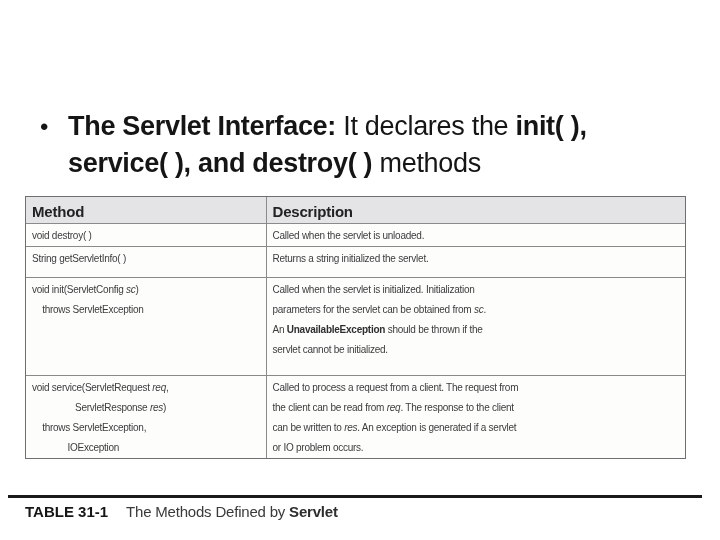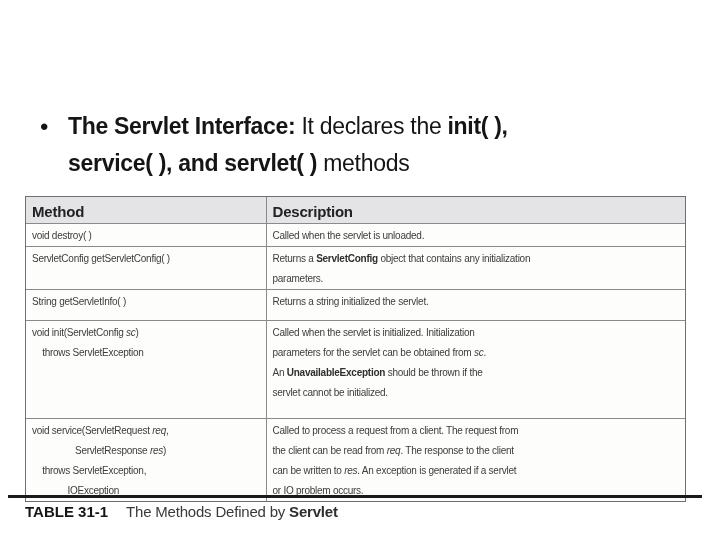--- a/index.html
+++ b/index.html
@@ -28,21 +28,21 @@
     align-items: flex-start;
   }
   .bullet-marker {
     width: 28px;
     flex: 0 0 28px;
     font-size: 24px;
     line-height: 37px;
     color: #151515;
   }
   .title-text {
-    font-size: 23px;
+    font-size: 27px;
     line-height: 37px;
     color: #151515;
     letter-spacing: -0.3px;
   }
   .title-text b { font-weight: 700; }
 
   
   .book-table-wrap {
     position: absolute;
     left: 25px;
@@ -113,43 +113,39 @@
   }
   .table-caption b { font-weight: 700; color: #2e2e2e; }
 </style>
 </head>
 <body>
 
 <div class="slide">
 
   <div class="title-block">
     <span class="bullet-marker">•</span>
-    <div class="title-text"><b>The Servlet Interface:</b> It declares the <b>init( ),</b><br><b>service( ), and servlet( )</b> methods</div>
+    <div class="title-text"><b>The Servlet Interface:</b> It declares the <b>init( ),</b><br><b>service( ), and destroy( )</b> methods</div>
   </div>
 
   <div class="book-table-wrap">
     <table class="book-table">
       <colgroup>
           <col class="c-method">
           <col class="c-desc">
         </colgroup>
       <thead>
         <tr style="height:26px">
           <th>Method</th>
           <th>Description</th>
         </tr>
       </thead>
       <tbody>
         <tr style="height:23px">
           <td class="method-cell">void destroy( )</td>
           <td class="desc-cell">Called when the servlet is unloaded.</td>
-        </tr>
-        <tr style="height:42px">
-          <td class="method-cell">ServletConfig getServletConfig( )</td>
-          <td class="desc-cell">Returns a <b>ServletConfig</b> object that contains any initialization<br>parameters.</td>
         </tr>
         <tr style="height:31px">
           <td class="method-cell">String getServletInfo( )</td>
           <td class="desc-cell">Returns a string initialized the servlet.</td>
         </tr>
         <tr style="height:98px">
           <td class="method-cell">void init(ServletConfig <i>sc</i>)<br>    throws ServletException</td>
           <td class="desc-cell">Called when the servlet is initialized. Initialization<br>parameters for the servlet can be obtained from <i>sc</i>.<br>An <b>UnavailableException</b> should be thrown if the<br>servlet cannot be initialized.</td>
         </tr>
         <tr style="height:82px">

